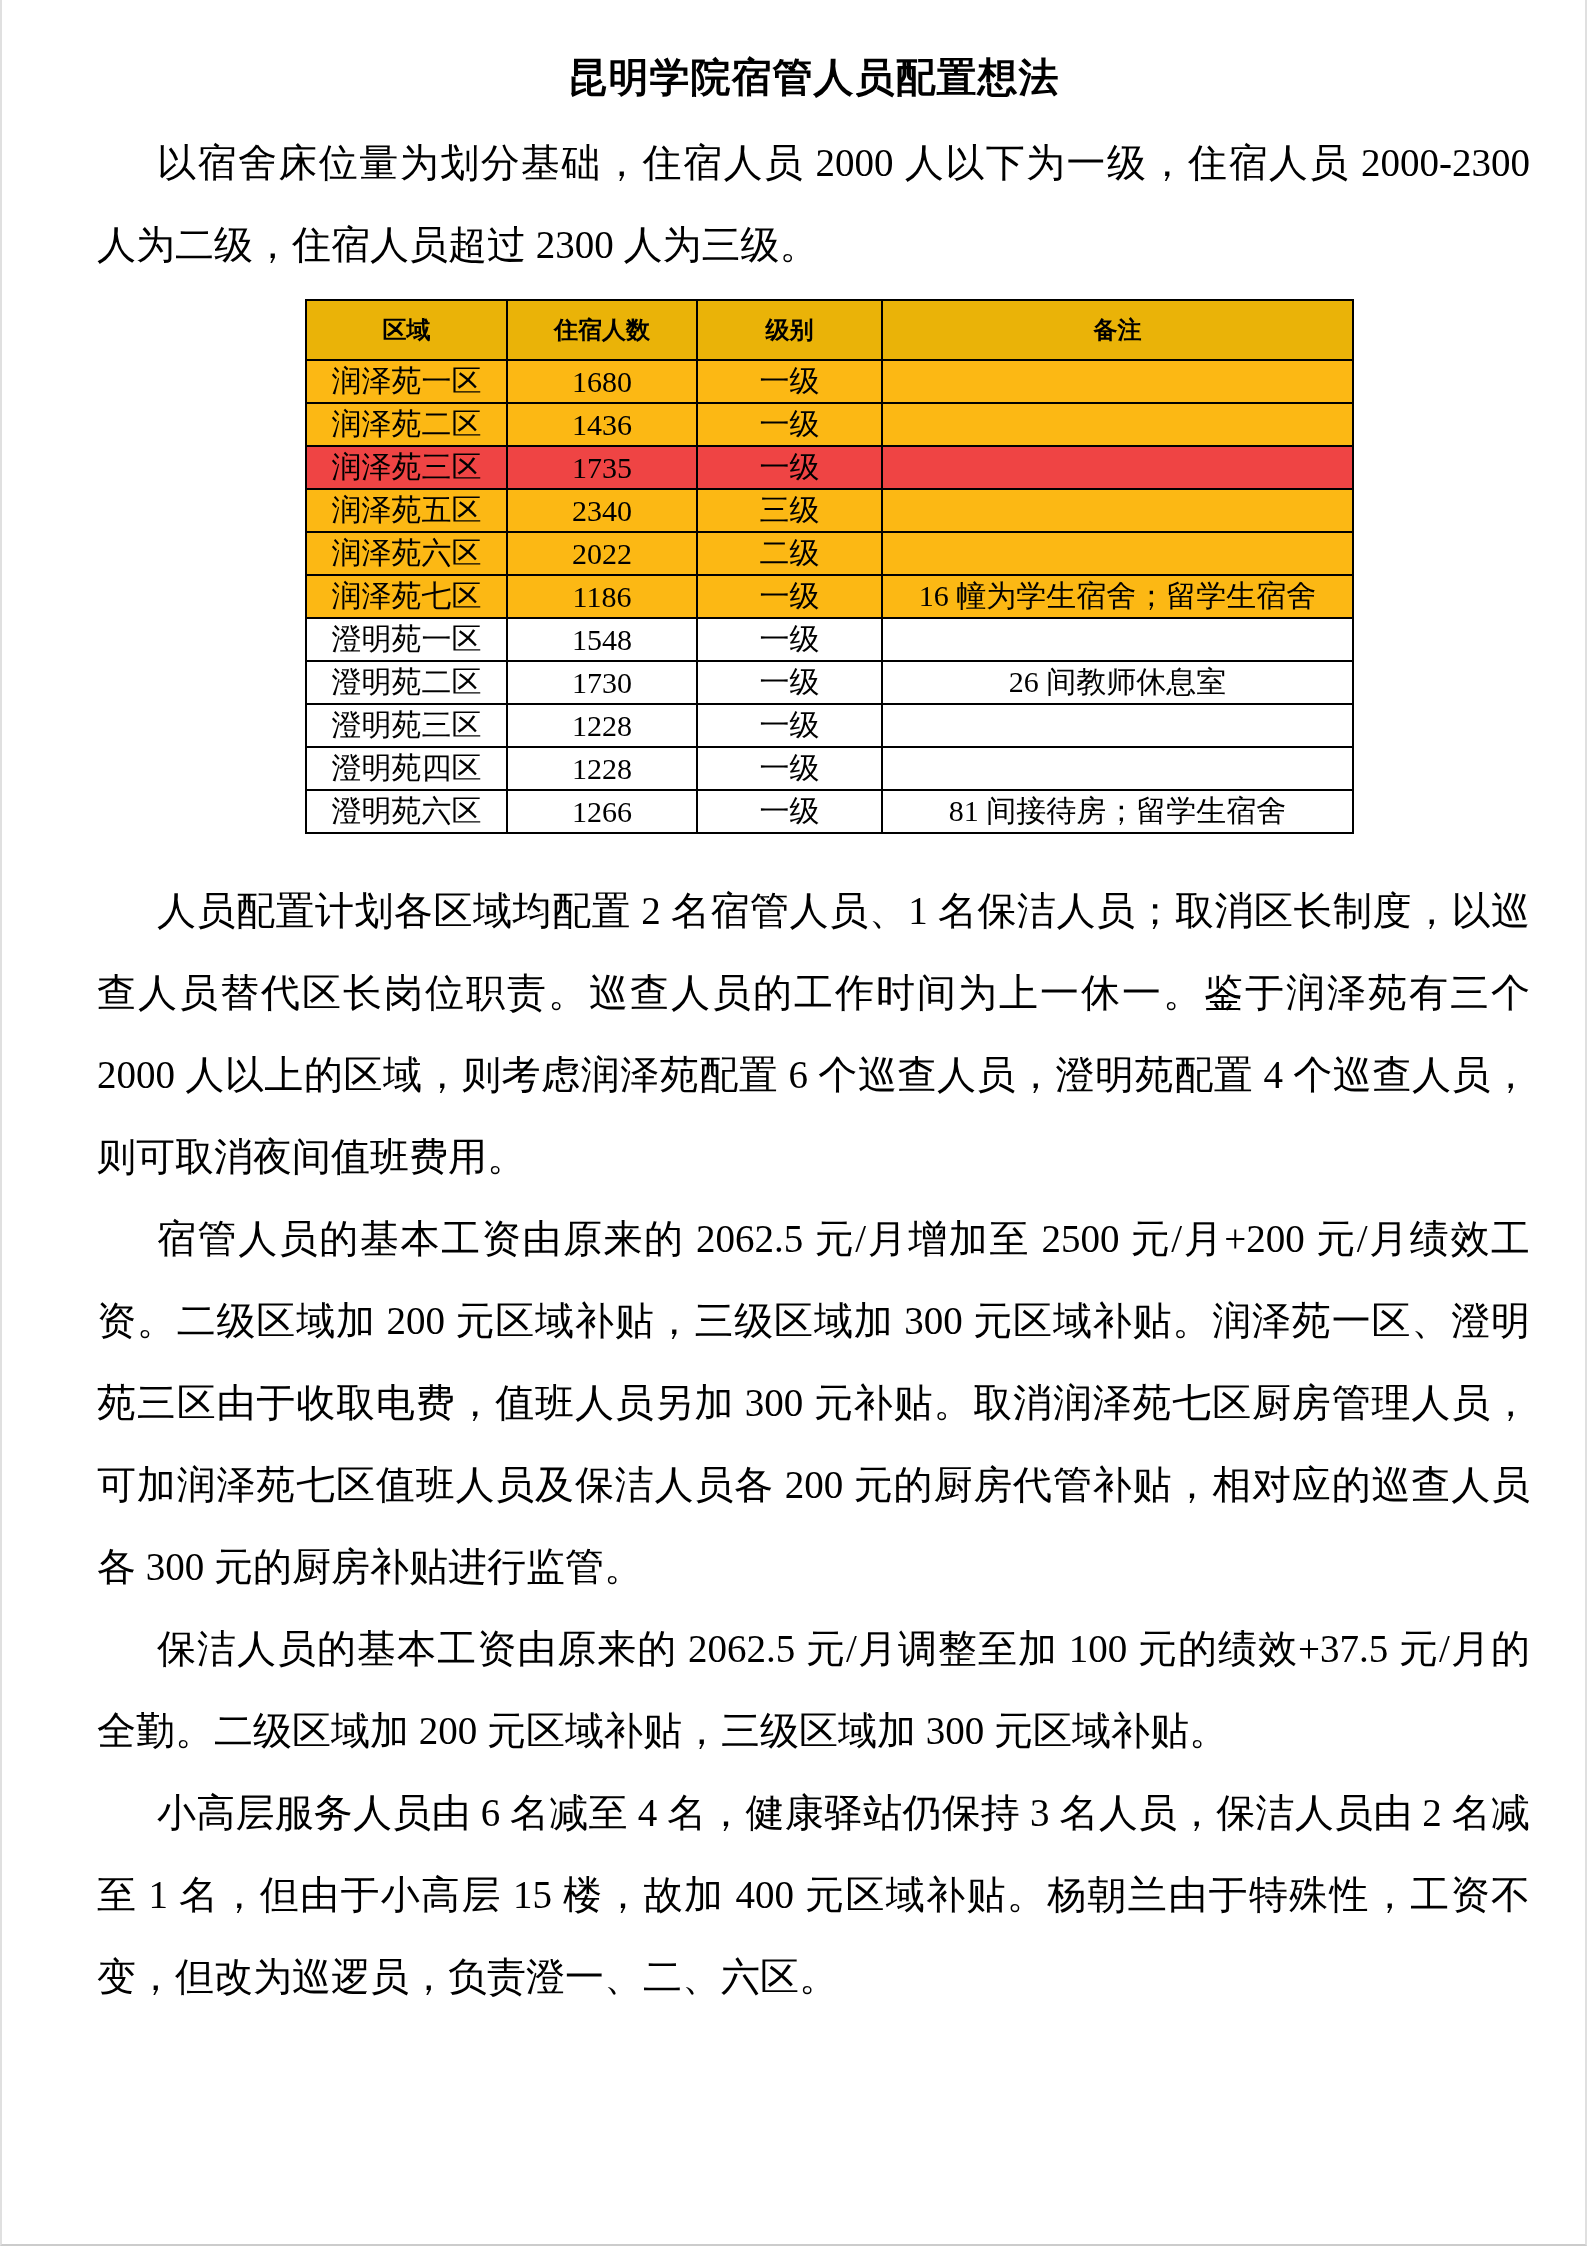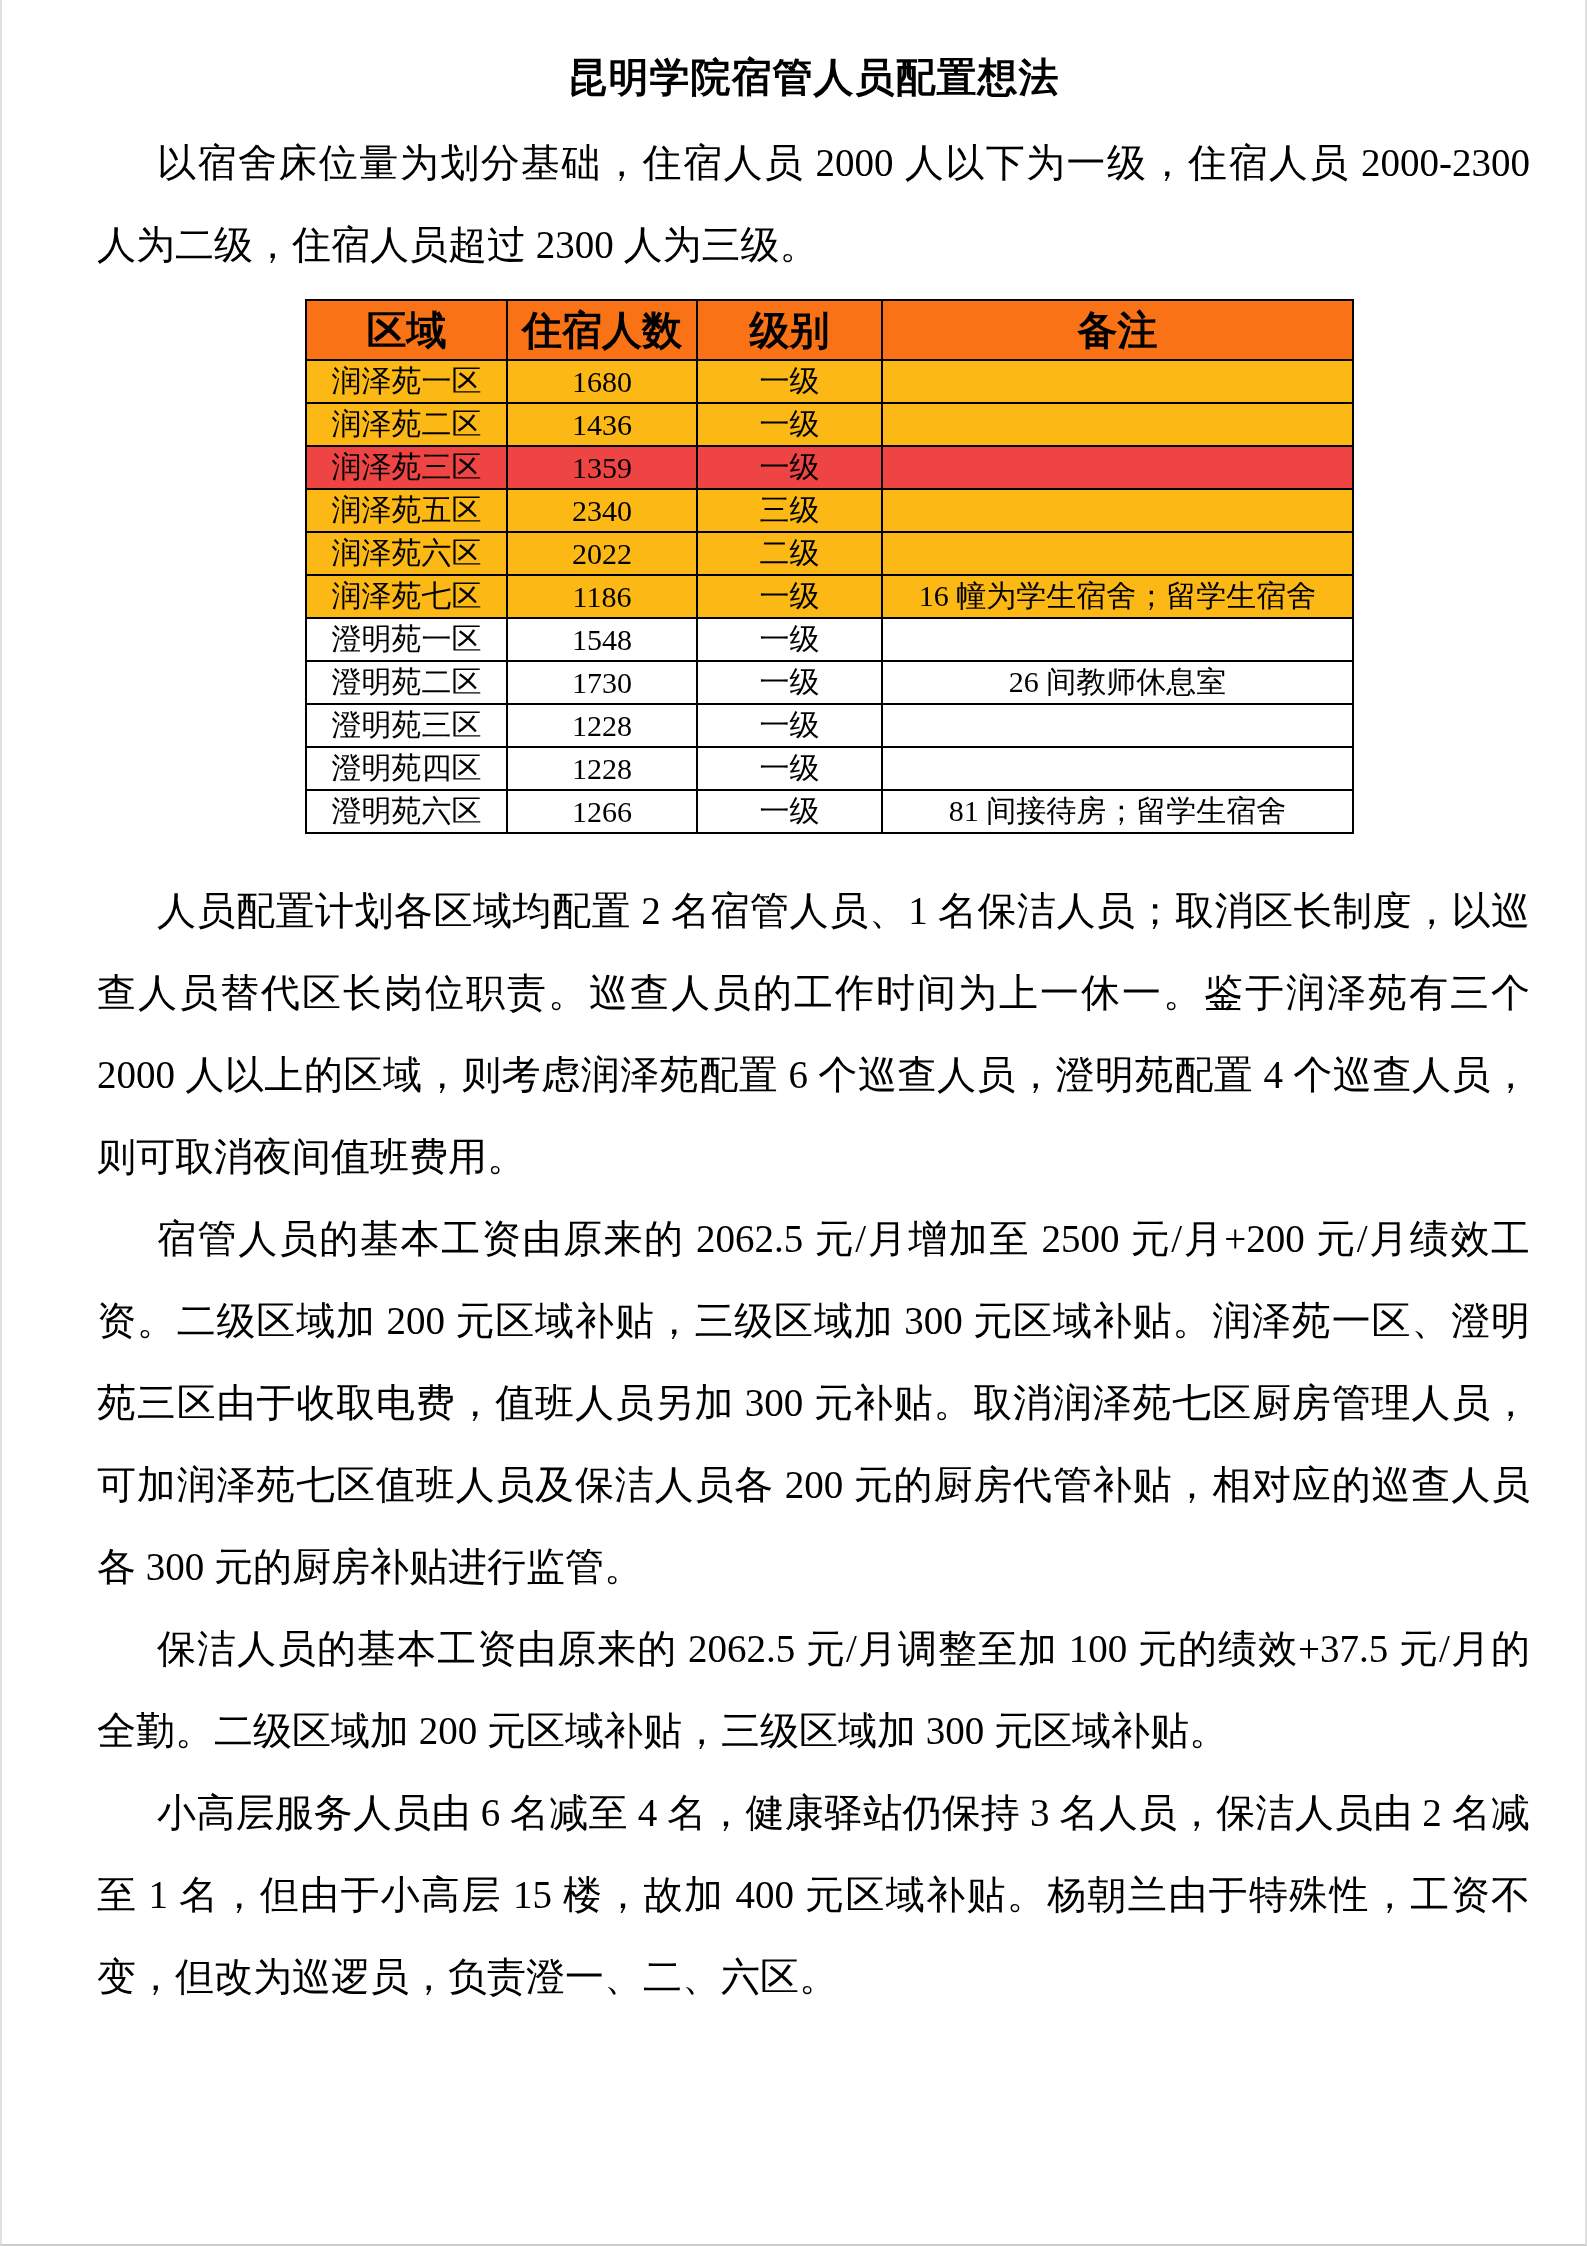--- a/index.html
+++ b/index.html
@@ -44,23 +44,23 @@
   .dorm-table col.c-note      { width: 471px; }
   .dorm-table th, .dorm-table td {
     border: 2px solid #000000;
     text-align: center;
     vertical-align: middle;
     white-space: nowrap;
     overflow: hidden;
   }
   .dorm-table thead th {
     height: 60px;
-    font-size: 40px;
+    font-size: 24px;
     font-weight: bold;
-    background: #f97316;
+    background: #eab308;
   }
   .dorm-table tbody td {
     height: 40px;
     font-size: 30px;
     font-weight: normal;
   }
 </style>
 </head>
 <body>
 
@@ -93,21 +93,21 @@
           <td></td>
         </tr>
         <tr style="background-color: rgb(252, 184, 20);">
           <td>润泽苑二区</td>
           <td>1436</td>
           <td>一级</td>
           <td></td>
         </tr>
         <tr style="background-color: #ef4444;">
           <td>润泽苑三区</td>
-          <td>1359</td>
+          <td>1735</td>
           <td>一级</td>
           <td></td>
         </tr>
         <tr style="background-color: rgb(252, 184, 20);">
           <td>润泽苑五区</td>
           <td>2340</td>
           <td>三级</td>
           <td></td>
         </tr>
         <tr style="background-color: rgb(252, 184, 20);">

